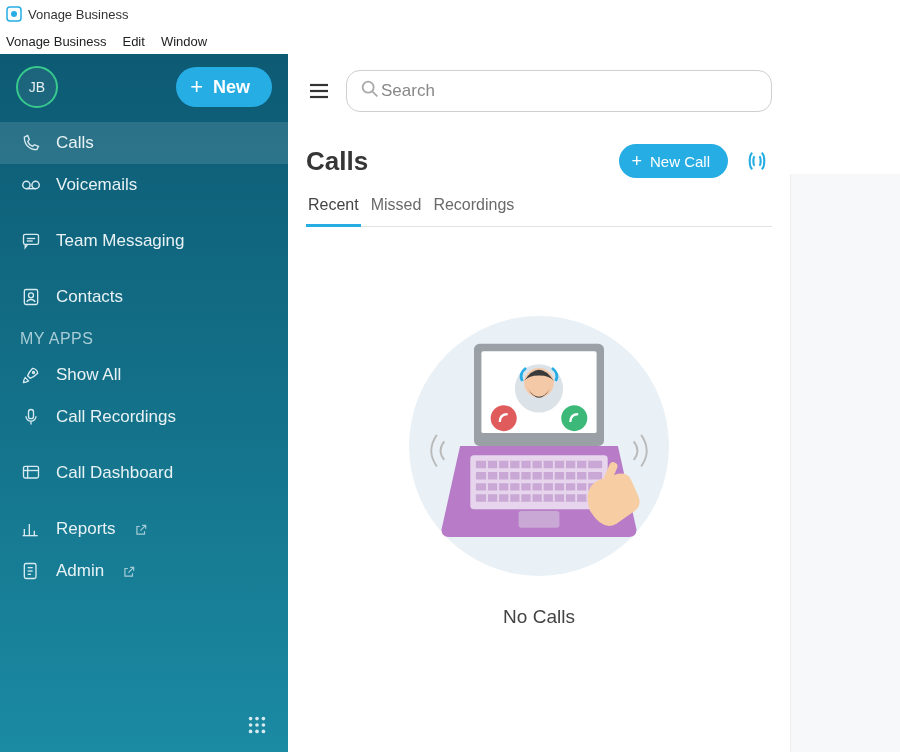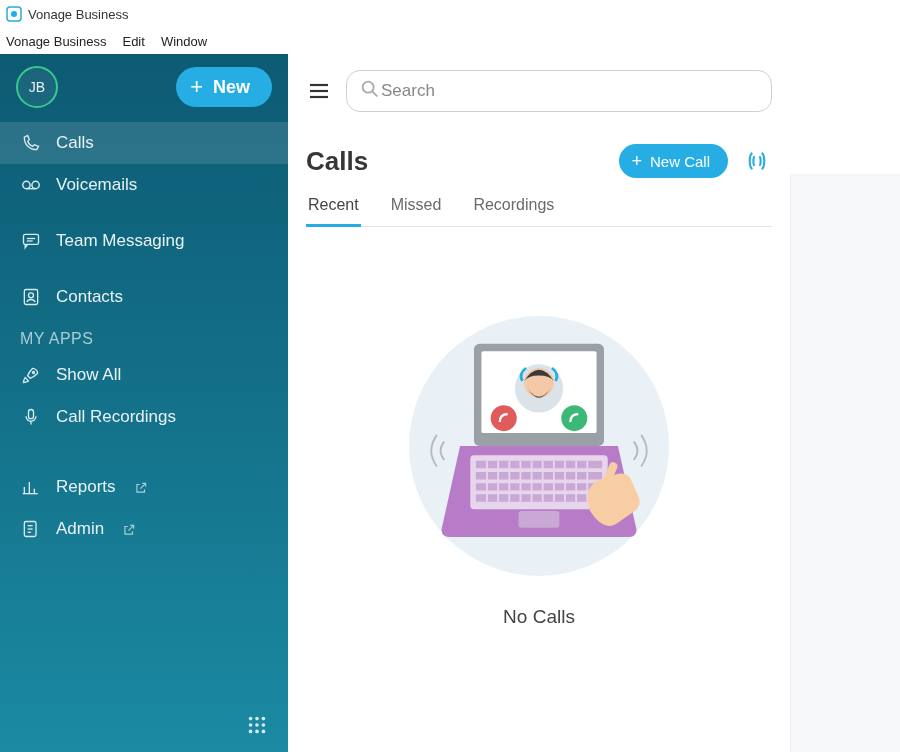--- a/index.html
+++ b/index.html
@@ -206,21 +206,21 @@
     }
     .merge-icon {
       width: 30px; height: 30px;
       display: inline-flex;
       align-items: center;
       justify-content: center;
       cursor: pointer;
     }
     .tabs {
       display: flex;
-      gap: 28px;
+      gap: 8px;
       border-bottom: 1px solid #e2e2e2;
       font-size: 16px;
       color: #6a6a6a;
     }
     .tab {
       padding: 6px 2px 12px;
       cursor: pointer;
       position: relative;
     }
     .tab.active {
@@ -361,20 +361,30 @@
             <rect x="9" y="3" width="6" height="11" rx="3"></rect>
             <path d="M6 11a6 6 0 0 0 12 0"></path>
             <line x1="12" y1="17" x2="12" y2="21"></line>
           </svg>
       </span>
       <span>Call Recordings</span>
     </div>
 
     <div class="nav-spacer"></div>
 
+    <div class="nav-item">
+      <span class="nav-icon">
+        <svg width="20" height="20" viewBox="0 0 24 24" stroke-width="1.6">
+            <rect x="3" y="4" width="18" height="14" rx="2"></rect>
+            <line x1="3" y1="9" x2="21" y2="9"></line>
+            <line x1="8" y1="4" x2="8" y2="18"></line>
+          </svg>
+      </span>
+      <span>Call Dashboard</span>
+    </div>
 
     <div class="nav-spacer"></div>
 
     <div class="nav-item">
       <span class="nav-icon">
         <svg width="20" height="20" viewBox="0 0 24 24" stroke-width="1.6">
             <line x1="4" y1="20" x2="4" y2="12"></line>
             <line x1="10" y1="20" x2="10" y2="6"></line>
             <line x1="16" y1="20" x2="16" y2="14"></line>
             <line x1="2" y1="20" x2="20" y2="20"></line>

